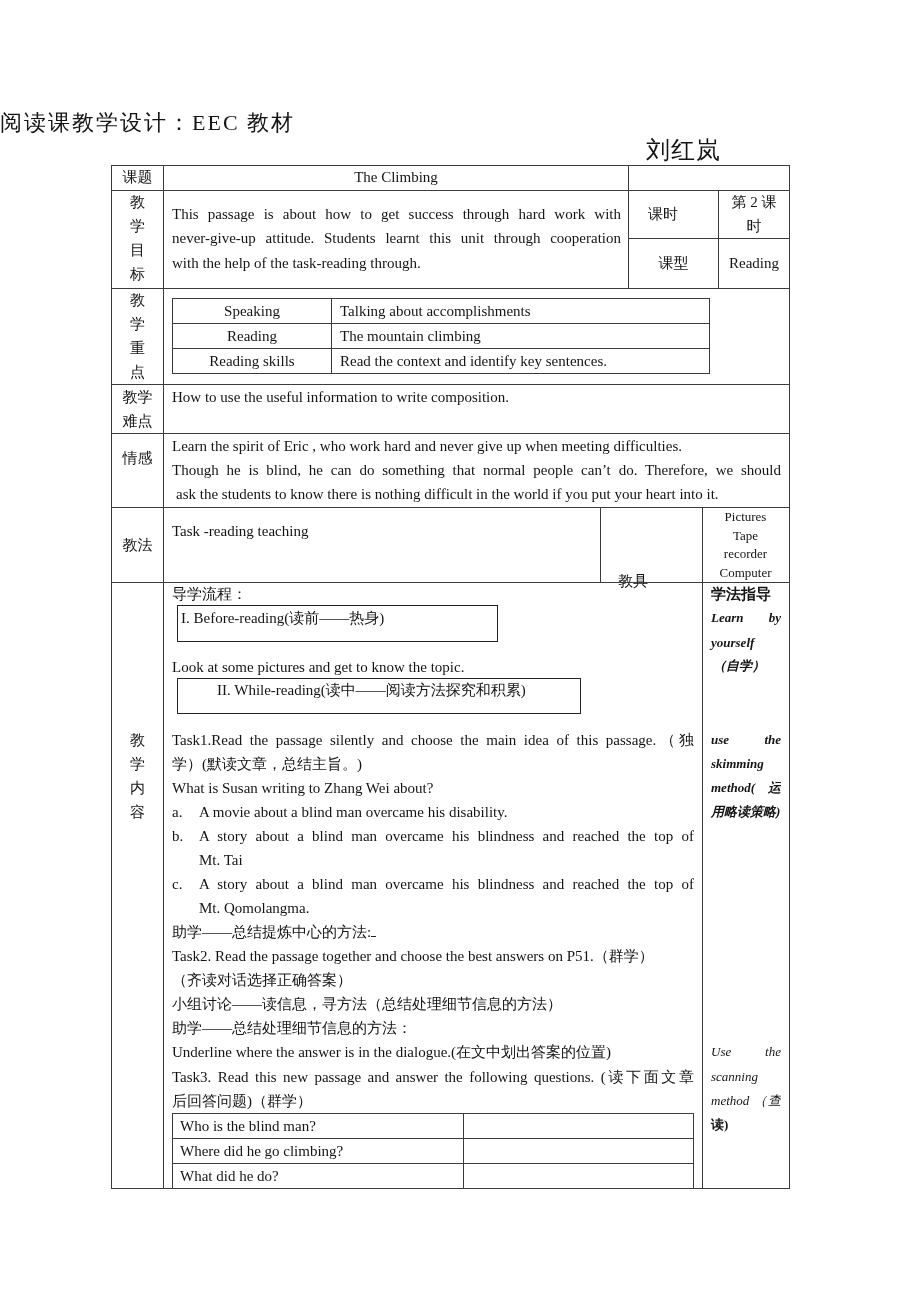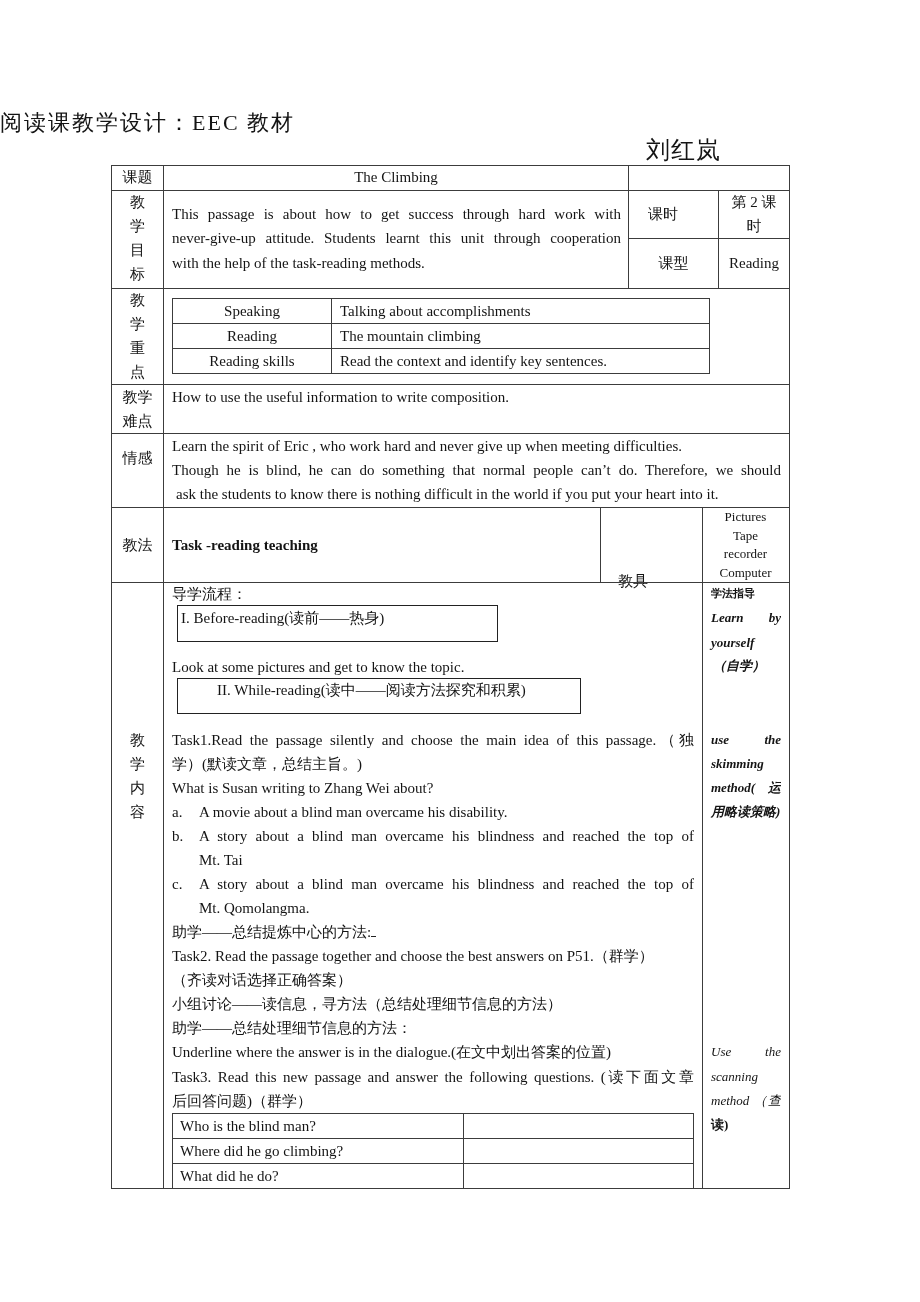--- a/index.html
+++ b/index.html
@@ -18,21 +18,21 @@
     .author { position: absolute; left: 646px; top: 135px; font-size: 24px; line-height: 30px; letter-spacing: 1px; }
     .box { position: absolute; box-sizing: border-box; border: 1.5px solid #222; }
     .tools { position: absolute; left: 702px; width: 87px; top: 508px; text-align: center;
              font-size: 13px; line-height: 18.5px; }
     .tools div { height: 18.5px; }
     .g { position: absolute; left: 711px; width: 70px; font-size: 13px; line-height: 24px; height: 24px;
          white-space: nowrap; font-style: italic; }
     .g.b { font-weight: bold; }
     .g.j { white-space: normal; text-align: justify; text-align-last: justify; overflow: hidden; }
     .ghead { position: absolute; left: 711px; top: 582px; font-family: "DejaVu Sans", sans-serif;
-             font-weight: bold; font-size: 11px; line-height: 24px; }
+             font-weight: bold; font-size: 15px; line-height: 24px; }
     .blank-u { display: inline-block; width: 5px; border-bottom: 1px solid #222; height: 14px; vertical-align: baseline; }
   </style>
 </head>
 <body>
 
 <div class="title">阅读课教学设计：EEC 教材</div>
 <div class="author">刘红岚</div>
 
 <div>
 
@@ -50,21 +50,21 @@
   <div class="cell" style="left:718px;top:238px;width:72px;height:51px;"></div>
 
   <div class="stack" style="left:111px;width:53px;top:190px;">
     <div>教</div>
     <div>学</div>
     <div>目</div>
     <div>标</div>
   </div>
   <div class="t j" style="left:172px;width:449px;top:202px;">This passage is about how to get success through hard work with</div>
   <div class="t j" style="left:172px;width:449px;top:226px;">never-give-up attitude. Students learnt this unit through cooperation</div>
-  <div class="t" style="left:172px;top:251px;">with the help of the task-reading methods.</div>
+  <div class="t" style="left:172px;top:251px;">with the help of the task-reading through.</div>
 
   <div class="t c" style="left:628px;width:70px;top:202px;">课时</div>
   <div class="stack" style="left:718px;width:72px;top:190px;">
     <div>第 2 课</div>
     <div>时</div>
   </div>
   <div class="t c" style="left:628px;width:91px;top:251px;">课型</div>
   <div class="t c" style="left:718px;width:72px;top:251px;">Reading</div>
 
   <div class="cell" style="left:111px;top:288px;width:53px;height:97px;"></div>
@@ -105,21 +105,21 @@
   <div class="t c" style="left:111px;width:53px;top:446px;">情感</div>
   <div class="t" style="left:172px;top:434px;">Learn the spirit of Eric , who work hard and never give up when meeting difficulties.</div>
   <div class="t j" style="left:172px;width:609px;top:458px;">Though he is blind, he can do something that normal people can’t do. Therefore, we should</div>
   <div class="t" style="left:176px;top:482px;">ask the students to know there is nothing difficult in the world if you put your heart into it.</div>
 
   <div class="cell" style="left:111px;top:507px;width:53px;height:76px;"></div>
   <div class="cell" style="left:163px;top:507px;width:438px;height:76px;"></div>
   <div class="cell" style="left:600px;top:507px;width:103px;height:76px;"></div>
   <div class="cell" style="left:702px;top:507px;width:88px;height:76px;"></div>
   <div class="t c" style="left:111px;width:53px;top:533px;">教法</div>
-  <div class="t" style="left:172px;top:533px;font-weight:bold;">Task -reading teaching</div>
+  <div class="t" style="left:172px;top:519px;">Task -reading teaching</div>
   <div class="t c" style="left:572px;width:122px;top:533px;margin-top:36px;">教具</div>
   <div class="tools">
     <div>Pictures</div>
     <div>Tape</div>
     <div>recorder</div>
     <div>Computer</div>
   </div>
 
   <div class="cell" style="left:111px;top:582px;width:53px;height:607px;"></div>
   <div class="cell" style="left:163px;top:582px;width:540px;height:607px;"></div>

